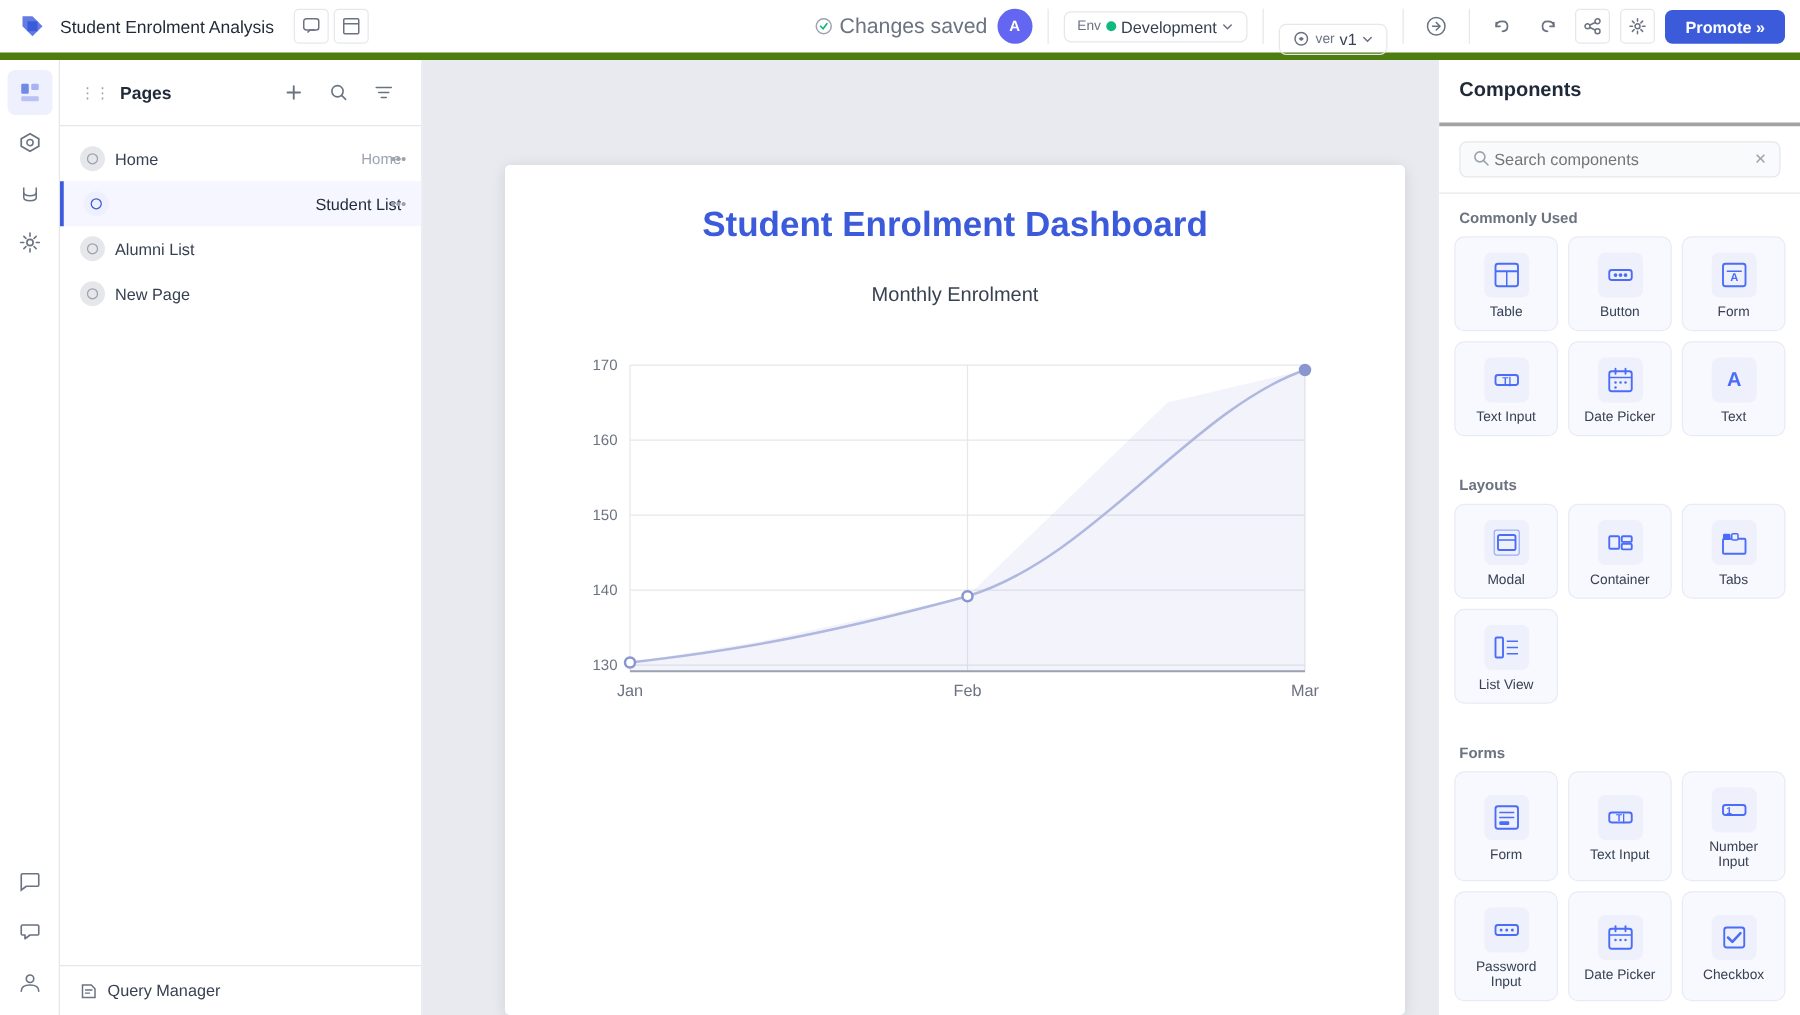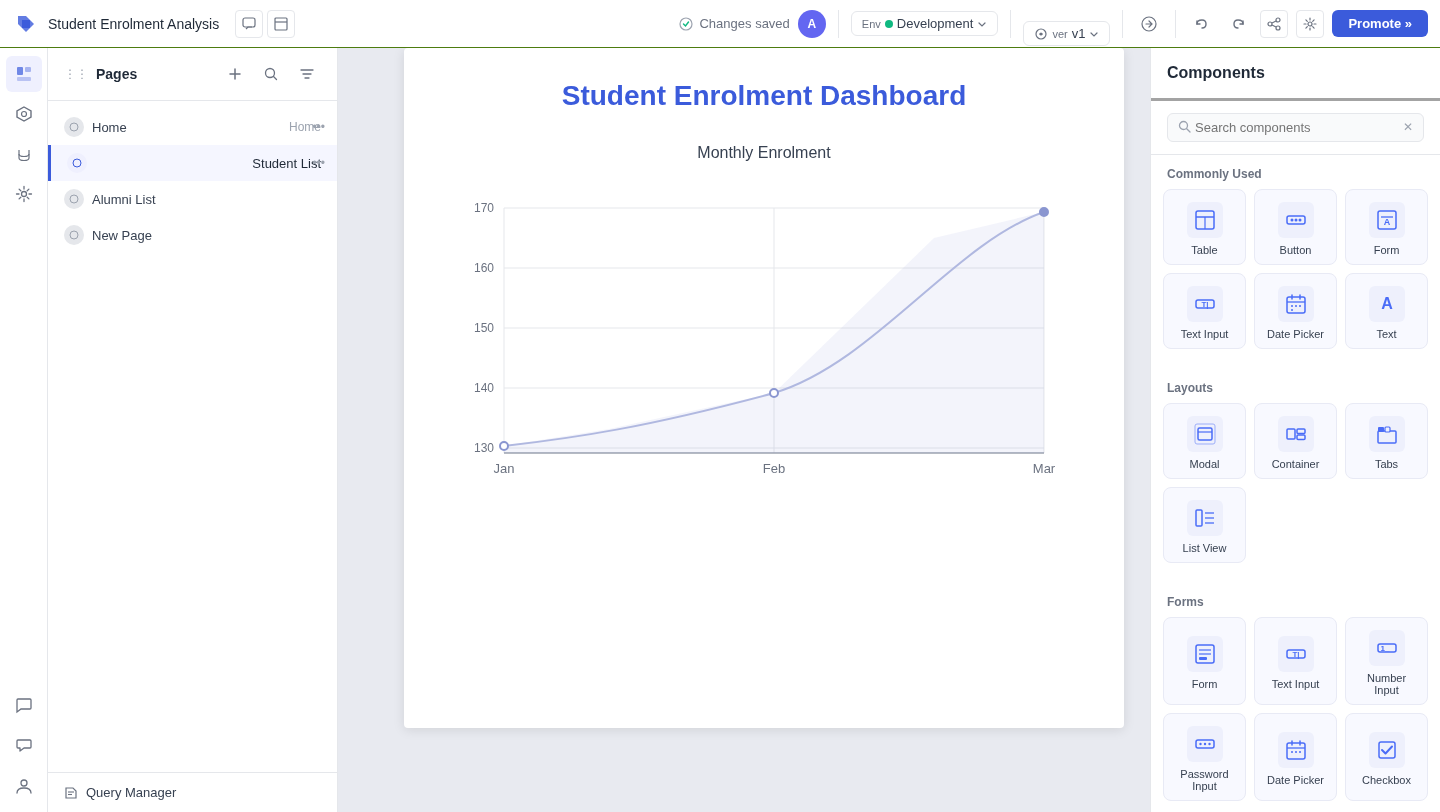--- a/index.html
+++ b/index.html
@@ -1,24 +1,24 @@
 <!DOCTYPE html>
 <html><head>
   <meta charset="utf-8">
   <style>
     * { box-sizing: border-box; margin: 0; padding: 0; }
     body { font-family: -apple-system, BlinkMacSystemFont, 'Segoe UI', sans-serif; background: #f0f2f5; width: 1440px; height: 812px; overflow: hidden; display: flex; flex-direction: column; }
 
     
-    .topbar { height: 48px; background: #fff; border-bottom: 1px solid #4d7c0f; display: flex; align-items: center; padding: 0 12px; gap: 8px; flex-shrink: 0; }
+    .topbar { height: 48px; background: #fff; border-bottom: 6px solid #4d7c0f; display: flex; align-items: center; padding: 0 12px; gap: 8px; flex-shrink: 0; }
     .topbar-title { font-size: 14px; font-weight: 500; color: #1f2937; margin-right: 8px; }
     .topbar-icons { display: flex; gap: 4px; }
     .topbar-icon-btn { width: 28px; height: 28px; border: 1px solid #e5e7eb; border-radius: 4px; display: flex; align-items: center; justify-content: center; background: #fff; cursor: pointer; font-size: 12px; color: #6b7280; }
     .topbar-spacer { flex: 1; }
-    .topbar-status { display: flex; align-items: center; gap: 6px; font-size: 13px; color: #6b7280; }
+    .topbar-status { display: flex; align-items: center; gap: 6px; font-size: 17px; color: #6b7280; }
     .topbar-avatar { width: 28px; height: 28px; border-radius: 50%; background: #6366f1; display: flex; align-items: center; justify-content: center; color: #fff; font-size: 12px; font-weight: 600; }
     .topbar-env { display: flex; align-items: center; gap: 4px; border: 1px solid #e5e7eb; border-radius: 6px; padding: 4px 10px; font-size: 13px; color: #374151; }
     .topbar-env-dot { width: 8px; height: 8px; border-radius: 50%; background: #10b981; }
     .topbar-ver { display: flex; align-items: center; gap: 4px; border: 1px solid #e5e7eb; border-radius: 6px; padding: 4px 10px; font-size: 13px; color: #374151; margin-top: 20px; }
     .topbar-nav-btn { width: 28px; height: 28px; display: flex; align-items: center; justify-content: center; color: #6b7280; cursor: pointer; font-size: 14px; }
     .topbar-share-btn { width: 28px; height: 28px; border: 1px solid #e5e7eb; border-radius: 4px; display: flex; align-items: center; justify-content: center; background: #fff; cursor: pointer; font-size: 12px; color: #6b7280; }
     .topbar-settings-btn { width: 28px; height: 28px; border: 1px solid #e5e7eb; border-radius: 4px; display: flex; align-items: center; justify-content: center; background: #fff; cursor: pointer; font-size: 12px; color: #6b7280; }
     .promote-btn { background: #3b5bdb; color: #fff; border: none; border-radius: 6px; padding: 6px 16px; font-size: 13px; font-weight: 600; cursor: pointer; display: flex; align-items: center; gap: 6px; }
 
     
@@ -38,21 +38,21 @@
     .pages-drag-handle { color: #9ca3af; font-size: 12px; cursor: grab; }
     .pages-list { padding: 8px 0; flex: 1; }
     .page-item { display: flex; align-items: center; padding: 8px 16px; cursor: pointer; position: relative; }
     .page-item.active { background: #f5f6ff; text-align: right; }
     .page-item-icon { width: 20px; height: 20px; border-radius: 50%; background: #e5e7eb; display: flex; align-items: center; justify-content: center; font-size: 8px; color: #6b7280; margin-right: 8px; flex-shrink: 0; }
     .page-item-name { font-size: 13px; color: #374151; flex: 1; }
     .page-item-sub { font-size: 12px; color: #9ca3af; margin-left: 4px; }
     .page-item-more { position: absolute; right: 12px; color: #9ca3af; font-size: 12px; }
 
     
-    .canvas { flex: 1; background: #e8eaf0; display: flex; align-items: flex-start; justify-content: center; overflow: hidden; position: relative; padding-left: 40px; }
+    .canvas { flex: 1; background: #e8eaf0; display: flex; align-items: flex-end; justify-content: center; overflow: hidden; position: relative; padding-left: 40px; }
     .canvas-content { background: #fff; width: 720px; height: 680px; border-radius: 4px; box-shadow: 0 2px 12px rgba(0,0,0,0.1); padding: 32px; overflow: hidden; }
     .canvas-title { font-size: 28px; font-weight: 700; color: #3b5bdb; text-align: center; margin-bottom: 24px; }
 
     
     .chart-area { padding: 8px; }
     .chart-title { font-size: 16px; color: #374151; text-align: center; margin-bottom: 16px; }
 
     
     .components-panel { width: 290px; background: #fff; border-left: 1px solid #e5e7eb; display: flex; flex-direction: column; flex-shrink: 0; overflow-y: auto; }
     .components-header { padding: 16px; font-size: 16px; font-weight: 700; color: #1f2937; border-bottom: 3px solid #a3a3a3; flex-shrink: 0; }

